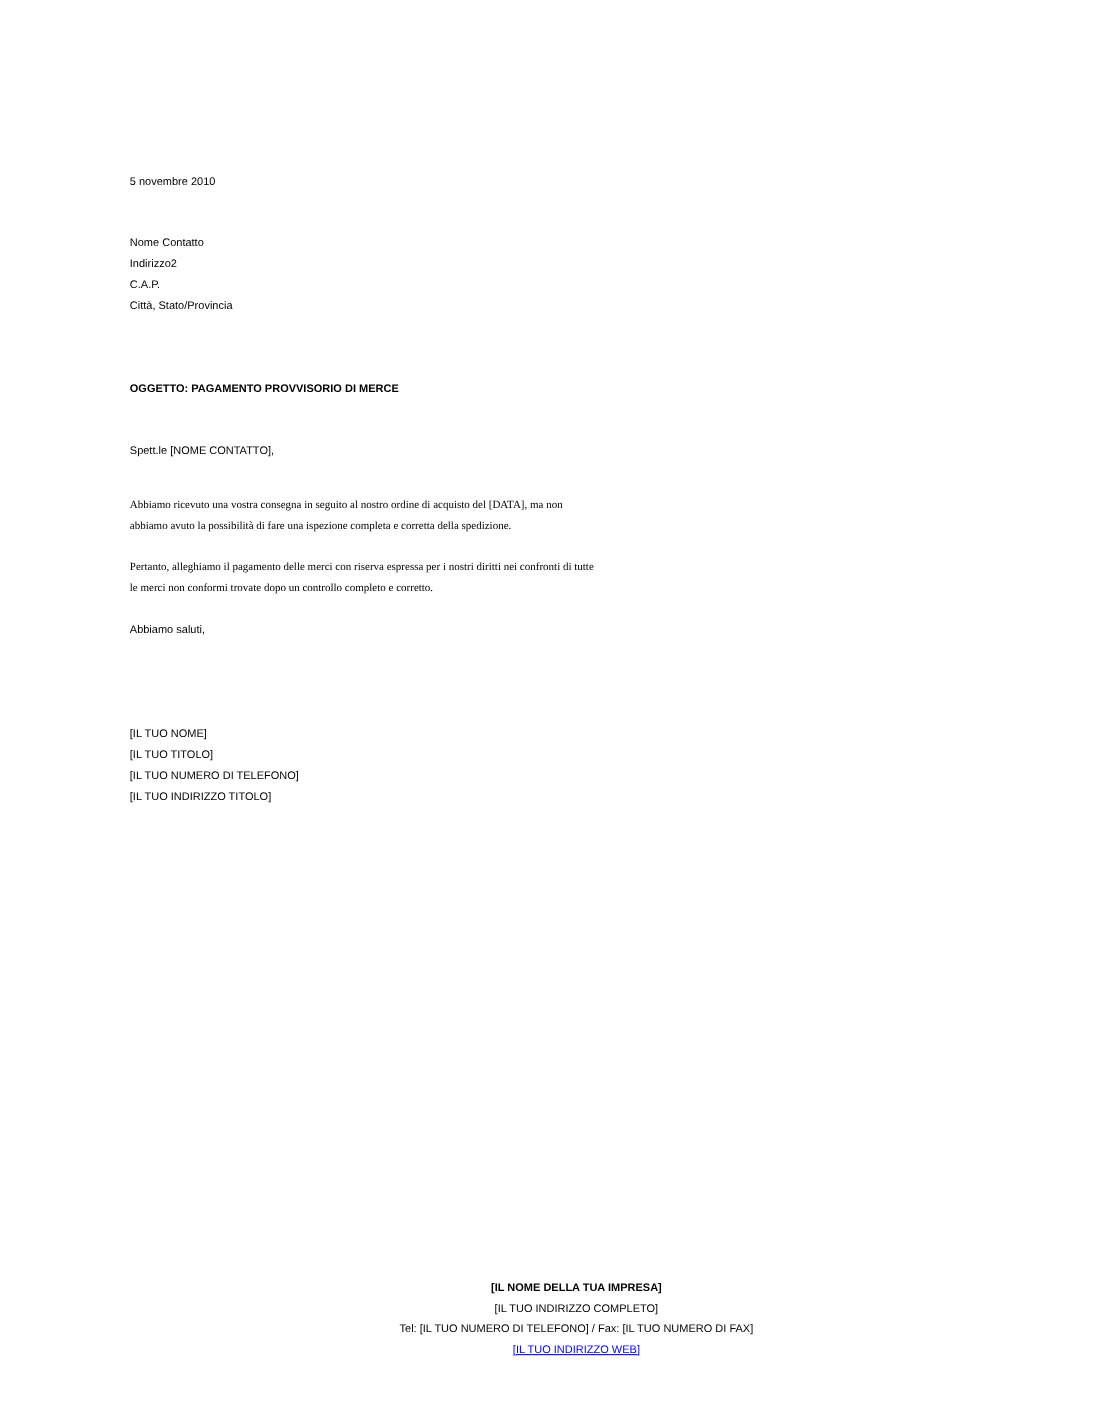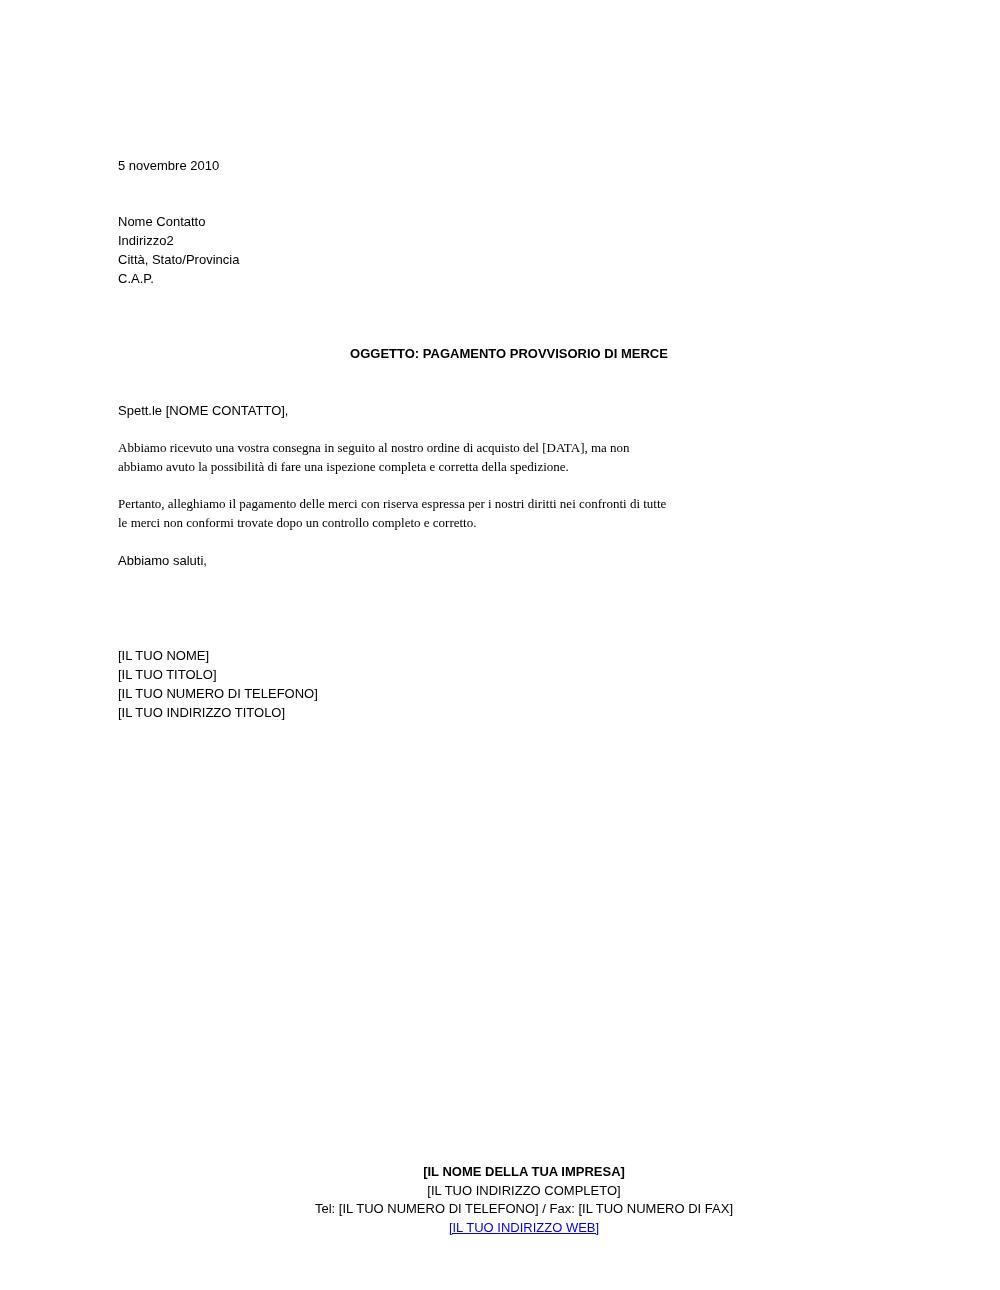--- a/index.html
+++ b/index.html
@@ -5,38 +5,37 @@
   * { margin: 0; padding: 0; box-sizing: border-box; }
   html, body { background: #ffffff; }
   .page {
     position: relative;
     width: 1000px;
     height: 1290px;
     margin: 0 auto;
     background: #ffffff;
     color: #000000;
     font-family: "Liberation Sans", "DejaVu Sans", sans-serif;
-    font-size: 13px;
+    font-size: 10px;
     line-height: 19px;
     overflow: hidden;
   }
   .content {
     position: absolute;
     top: 156px;
     left: 118px;
     right: 100px;
   }
   .date-line { margin-bottom: 37px; }
   .recipient-block { margin-bottom: 56px; }
   .subject-line {
     font-weight: bold;
     margin-bottom: 38px;
-    text-align: center;
   }
-  .salutation-line { margin-bottom: 18px; }
+  .salutation-line { margin-bottom: 30px; }
   .body-paragraph {
     white-space: pre-line;
     margin-bottom: 18px;
     font-family: Liberation Serif, serif;
   }
   .closing-line { margin-top: 19px; margin-bottom: 76px; }
   .signature-block { }
   .footer {
     position: absolute;
     top: 1163px;
@@ -56,22 +55,22 @@
 <body>
 
 <div class="page">
   <div class="content">
 
     <div class="date-line">5 novembre 2010</div>
 
     <div class="recipient-block">
       <div>Nome Contatto</div>
       <div>Indirizzo2</div>
+      <div>C.A.P.</div>
       <div>Città, Stato/Provincia</div>
-      <div>C.A.P.</div>
     </div>
 
     <div class="subject-line">OGGETTO: PAGAMENTO PROVVISORIO DI MERCE</div>
 
     <div class="salutation-line">Spett.le [NOME CONTATTO],</div>
 
     <div class="body-paragraph">Abbiamo ricevuto una vostra consegna in seguito al nostro ordine di acquisto del [DATA], ma non
 abbiamo avuto la possibilità di fare una ispezione completa e corretta della spedizione.</div>
 
     <div class="body-paragraph">Pertanto, alleghiamo il pagamento delle merci con riserva espressa per i nostri diritti nei confronti di tutte

